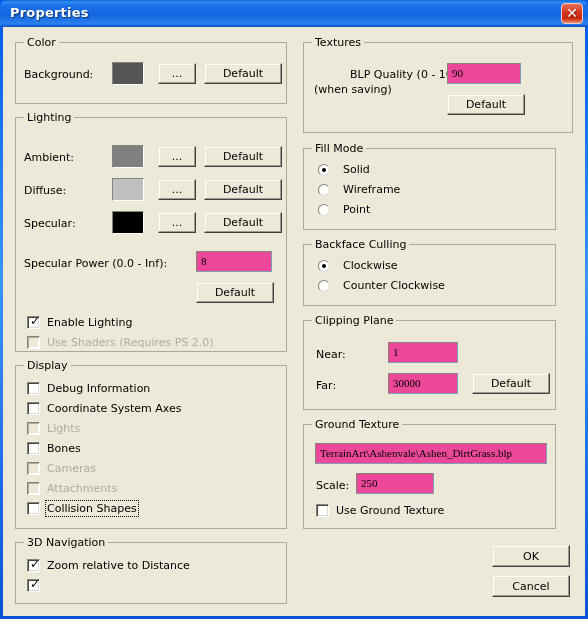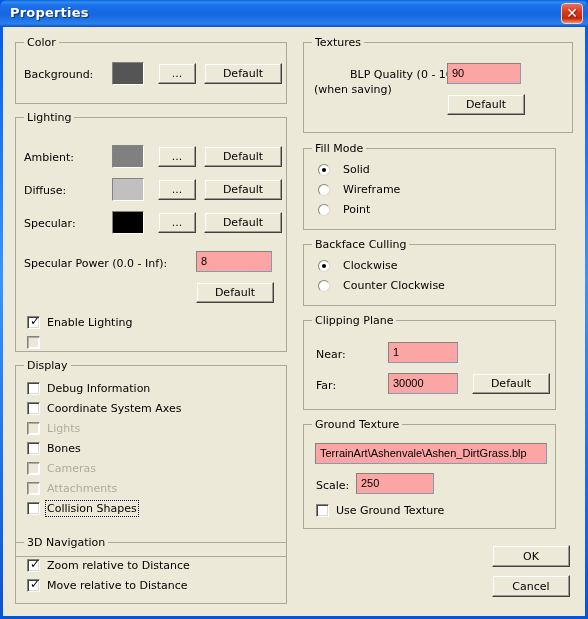--- a/index.html
+++ b/index.html
@@ -113,26 +113,26 @@
     display: flex;
     align-items: center;
     justify-content: center;
     white-space: nowrap;
   }
 
   
   .field {
     position: absolute;
     box-sizing: border-box;
-    background: #fca5a5;
+    background: #ec4899;
     border: 1px solid #7f9db9;
     border-top-color: #85837a;
     border-left-color: #85837a;
     font-size: 11px;
-    font-family: Liberation Sans, sans-serif;
+    font-family: Liberation Serif, serif;
     color: #000;
     padding: 0 0 0 4px;
     line-height: 1;
     display: flex;
     align-items: center;
     white-space: nowrap;
     overflow: hidden;
   }
 
   
@@ -265,24 +265,25 @@
 
       <div class="cbrow" style="left:11px; top:198px;">
         <span class="cbox">
             <span class="tick">✓</span>
           </span>
         <span class="ctext">Enable Lighting</span>
       </div>
 
       <div class="cbrow" style="left:11px; top:218px;">
         <span class="cbox disabled"></span>
-      </div>
-    </div>
-
-    <div class="group" style="left:12px; top:338px; width:272px; height:192px;">
+        <span class="ctext dim">Use Shaders (Requires PS 2.0)</span>
+      </div>
+    </div>
+
+    <div class="group" style="left:12px; top:338px; width:272px; height:164px;">
       <span class="glabel">Display</span>
 
       <div class="cbrow" style="left:11px; top:36px;">
         <span class="cbox"></span>
         <span class="ctext">Coordinate System Axes</span>
       </div>
       <div class="cbrow" style="left:11px; top:16px;">
         <span class="cbox"></span>
         <span class="ctext">Debug Information</span>
       </div>
@@ -313,21 +314,20 @@
       <div class="cbrow" style="left:11px; top:16px;">
         <span class="cbox">
             <span class="tick">✓</span>
           </span>
         <span class="ctext">Zoom relative to Distance</span>
       </div>
       <div class="cbrow" style="left:11px; top:36px;">
         <span class="cbox">
             <span class="tick">✓</span>
           </span>
-        <span class="ctext">Move relative to Distance</span>
       </div>
     </div>
 
     <div class="group" style="left:300px; top:15px; width:270px; height:91px;">
       <span class="glabel">Textures</span>
       <span class="lbl" style="left:10px; top:25px;margin-left:36px;">BLP Quality (0 - 100):</span>
       <span class="lbl" style="left:10px; top:40px;">(when saving)</span>
       <div class="field" style="left:143px; top:20px; width:74px; height:21px;">90</div>
       <button class="btn" style="left:143px; top:51px; width:78px; height:21px;">Default</button>
     </div>

